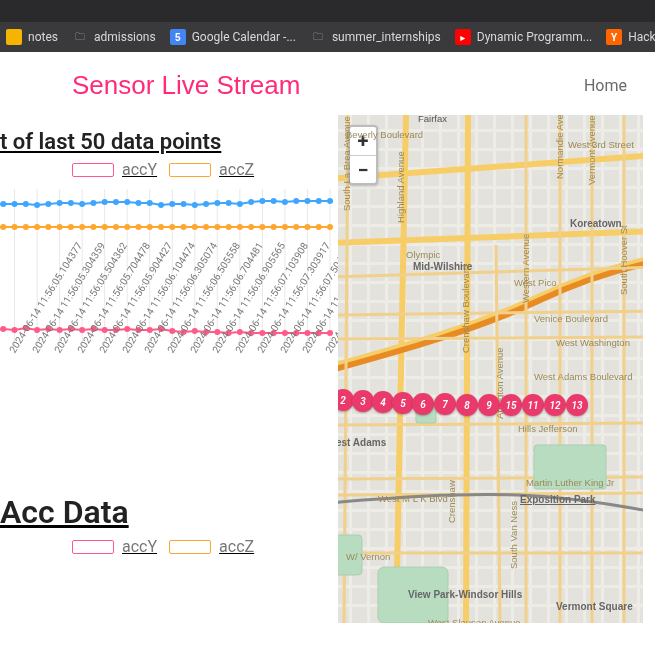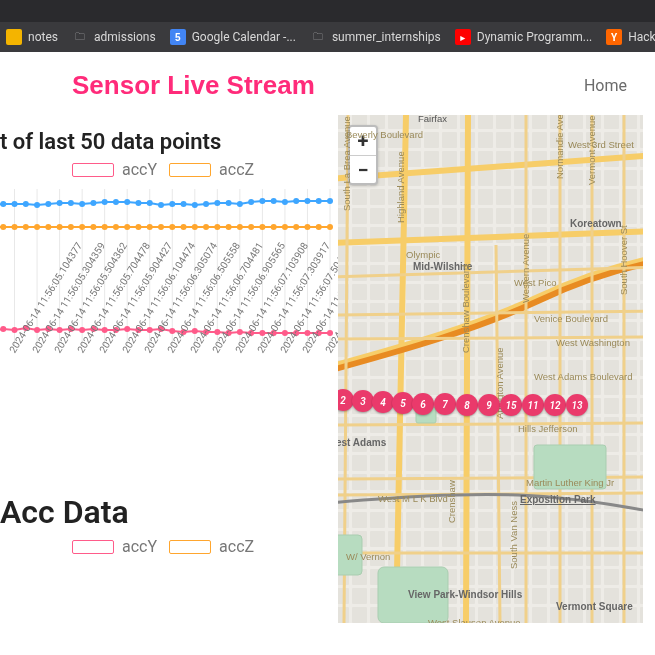--- a/index.html
+++ b/index.html
@@ -8,24 +8,24 @@
   .bookmarks { height: 30px; background:#3a3a3d; display:flex; align-items:center; padding:0 6px; gap:14px; }
   .bm { display:flex; align-items:center; gap:6px; color:#d8d8d8; font-size:12px; white-space:nowrap; cursor:pointer; }
   .bm-icon { width:16px; height:16px; display:flex; align-items:center; justify-content:center; border-radius:2px; font-size:10px; }
   .folder-icon { color:#bbb; }
   .g-icon { background:#4285f4; color:#fff; font-weight:bold; font-family:Arial; }
   .yt-icon { background:#ff0000; color:#fff; }
   .yc-icon { background:#ff6600; color:#fff; font-weight:bold; }
   .note-icon { background:#f4b400; }
   .page { background:#fff; height:calc(655px - 52px); position:relative; overflow:hidden; }
   .page-header { display:flex; align-items:center; justify-content:space-between; padding:18px 0 8px 0; }
-  .brand { color:#ff2b7a; font-size:26px; font-weight:700; font-family:"Comic Sans MS","Segoe Script",cursive,sans-serif; padding-left:72px; }
+  .brand { color:#ff2b7a; font-size:26px; font-weight:400; font-family:"Comic Sans MS","Segoe Script",cursive,sans-serif; padding-left:72px; }
   .home-link { color:#6b6b6b; font-size:16px; padding-right:28px; cursor:pointer; }
   .content { display:flex; }
-  .left-col { width:338px; padding-top:20px; }
+  .left-col { width:338px; padding-top:20px;text-decoration:underline; }
   .right-col { flex:1; padding-top:6px; padding-right:0; }
   .chart-card { margin-bottom:18px; }
   .chart-title { font-size:22px; color:#222; font-weight:600; margin-bottom:6px; padding-left:0; white-space:nowrap; }
   .legend { display:flex; gap:8px; align-items:center; margin-bottom:6px; padding-left:72px; }
   .leg-swatch { width:42px; height:14px; border:1.5px solid; border-radius:2px; background:#fff; }
   .leg-lbl { font-size:16px; color:#777; margin-right:4px; }
   .chart-area { width:338px; height:220px; position:relative; }
   svg.plot { width:100%; height:100%; display:block; }
   .xaxis-labels { position:absolute; left:0; right:0; top:160px; height:120px; }
   .xl { position:absolute; font-size:10px; color:#777; transform-origin: left top; transform: rotate(-58deg); white-space:nowrap; }

